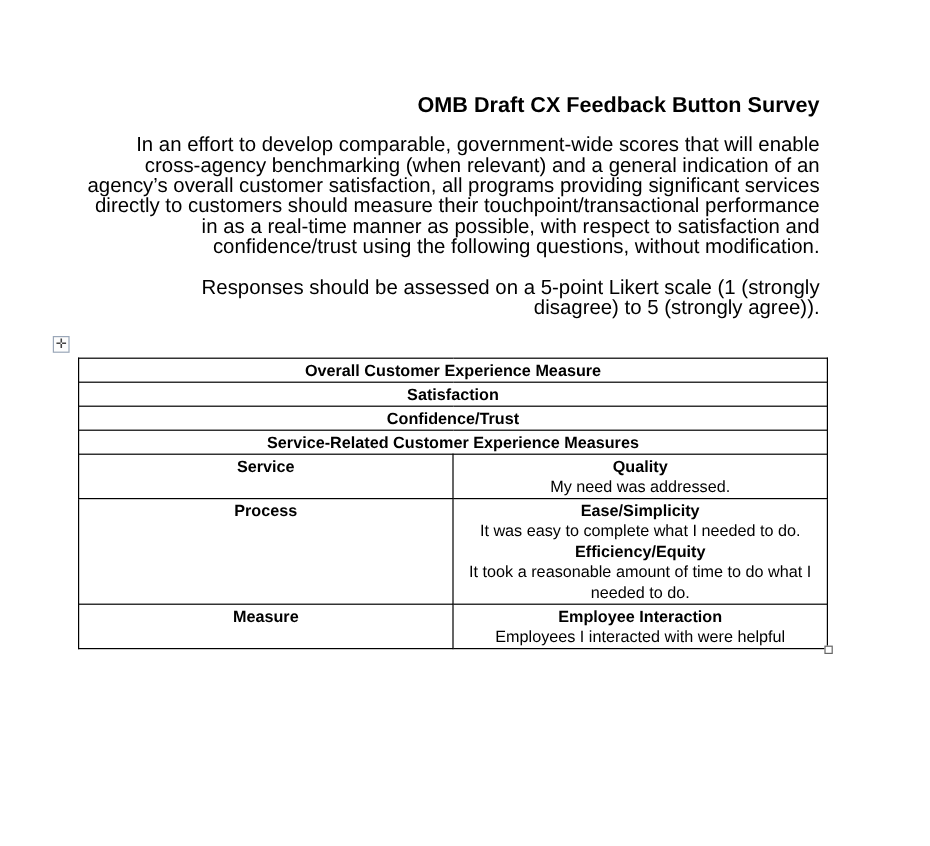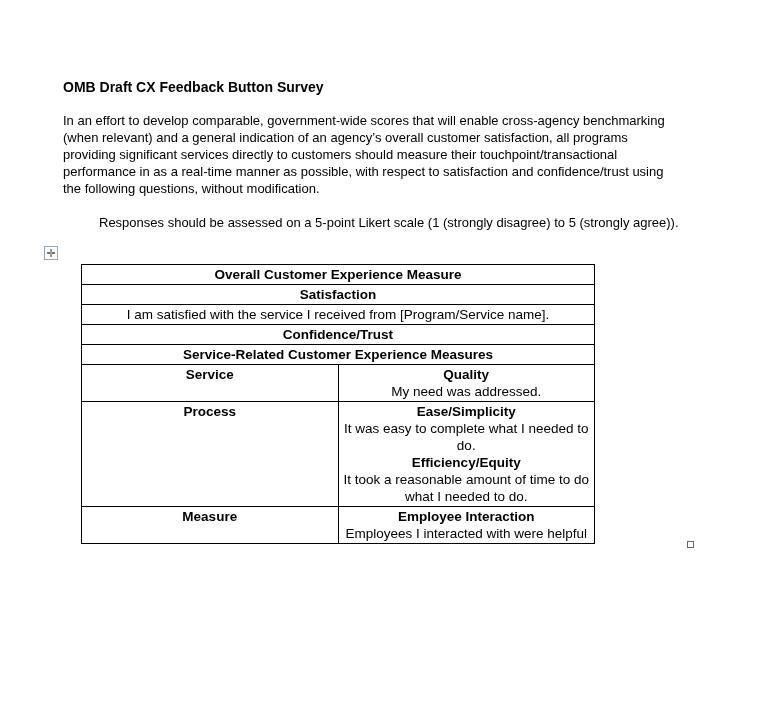--- a/index.html
+++ b/index.html
@@ -7,45 +7,45 @@
   body {
     width: 775px;
     height: 705px;
     background: #ffffff;
     color: #000000;
     font-family: "Liberation Sans", "DejaVu Sans", sans-serif;
     overflow: hidden;
   }
   .page { padding: 79px 92px 0 63px; }
   .title {
-    font-size: 14px;
+    font-size: 18px;
     line-height: 17px;
     font-weight: bold;
-    text-align: left;
+    text-align: right;
     margin: 0 0 16px 0;
   }
   .para {
-    font-size: 13px;
+    font-size: 17px;
     line-height: 17px;
     margin: 0 0 17px 0;
+    text-align: right;
   }
   .para2 { margin-bottom: 33px; margin-left: 36px; }
 
   .table-wrap {
     position: relative;
     margin-left: 2px;
     width: 625px;
   }
   table.survey {
     border-collapse: collapse;
     table-layout: fixed;
-    width: 514px;
+    width: 625px;
     font-size: 13.5px;
     line-height: 17px;
-    margin-left: 16px;
   }
   table.survey td {
     border: 1px solid #000;
     padding: 1px 4px;
     text-align: center;
     vertical-align: top;
   }
   .b { font-weight: bold; }
   .col-cat { width: 260px; }
 
@@ -92,23 +92,20 @@
 
     <table class="survey">
       <tbody>
           <tr>
         <td colspan="2" class="b">Overall Customer Experience Measure</td>
       </tr>
       <tr>
         <td colspan="2" class="b">Satisfaction</td>
       </tr>
       <tr>
-        <td colspan="2">I am satisfied with the service I received from [Program/Service name].</td>
-      </tr>
-      <tr>
         <td colspan="2" class="b">Confidence/Trust</td>
       </tr>
       <tr>
         <td colspan="2" class="b">Service-Related Customer Experience Measures</td>
       </tr>
 
       <tr>
         <td class="b col-cat">Service</td>
         <td>
           <div class="b">Quality</div>

